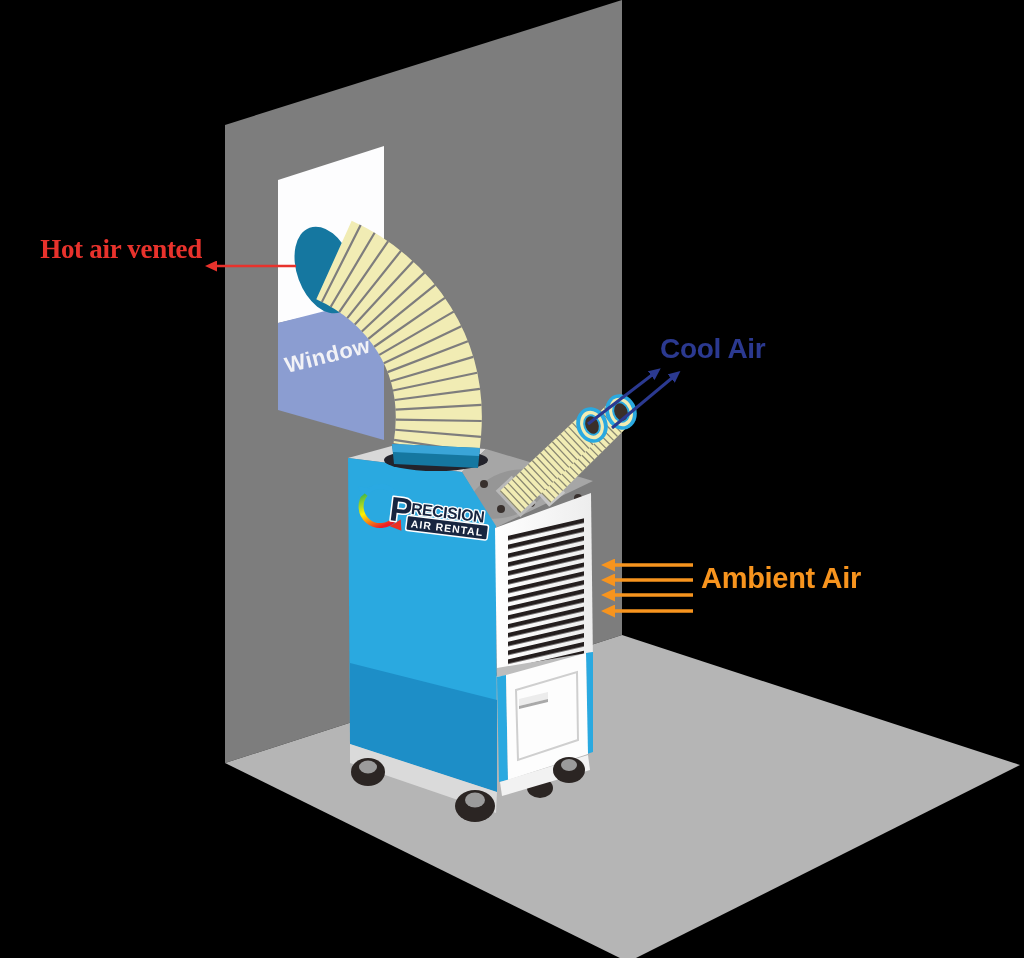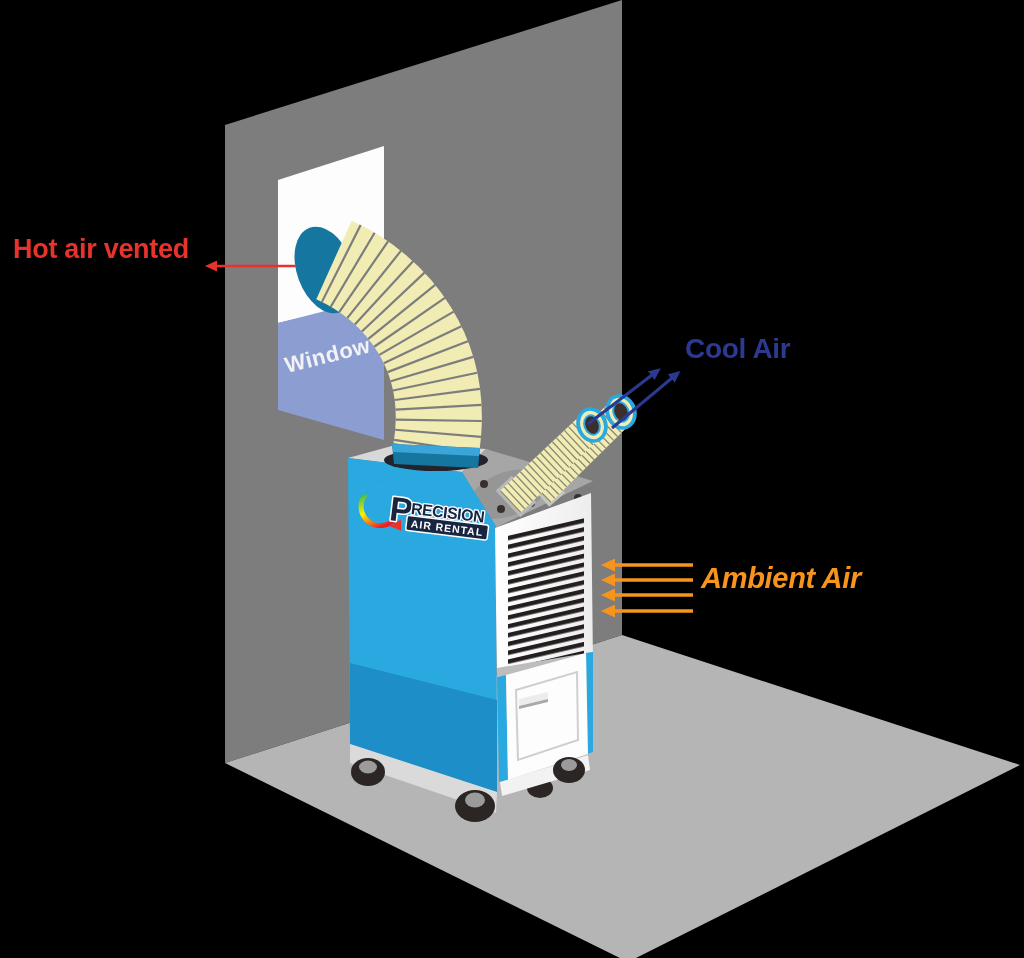--- a/index.html
+++ b/index.html
@@ -1,22 +1,22 @@
 <!DOCTYPE html>
 <html><head>
 <meta charset="utf-8">
 <style>
   html,body{margin:0;padding:0;background:#000;}
   .stage{position:relative;width:1024px;height:958px;background:#000;overflow:hidden;
          font-family:"Liberation Sans",sans-serif;}
   .stage svg{position:absolute;left:0;top:0;}
   .lbl{position:absolute;font-weight:bold;letter-spacing:-0.3px;white-space:nowrap;}
-  .lbl-hot{left:0;top:234px;width:202px;text-align:center;font-size:27px;line-height:30px;color:#e8322c;}
-  .lbl-cool{left:660px;top:333px;font-size:28px;color:#2b3990;margin-left:25px;}
-  .lbl-ambient{left:701px;top:562px;font-size:29px;color:#f7941e;font-style:italic;}
+  .lbl-hot{left:0;top:234px;width:202px;text-align:right;font-size:27px;line-height:30px;color:#e8322c;font-family:Liberation Serif, serif;}
+  .lbl-cool{left:660px;top:333px;font-size:28px;color:#2b3990;}
+  .lbl-ambient{left:701px;top:562px;font-size:29px;color:#f7941e;}
 </style>
 </head>
 <body>
 
 <div class="stage">
 
 <svg width="1024" height="958" viewBox="0 0 1024 958">
   <defs>
     <pattern id="slats" width="12" height="8.6" patternUnits="userSpaceOnUse" patternTransform="rotate(-13)">
       <rect width="12" height="4.4" fill="#241e1e"></rect>

